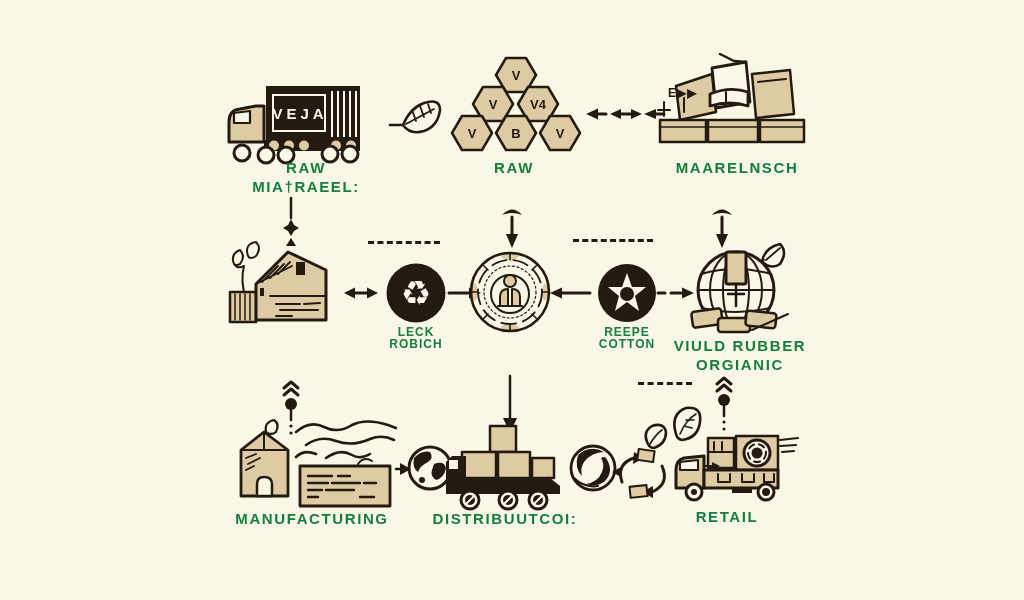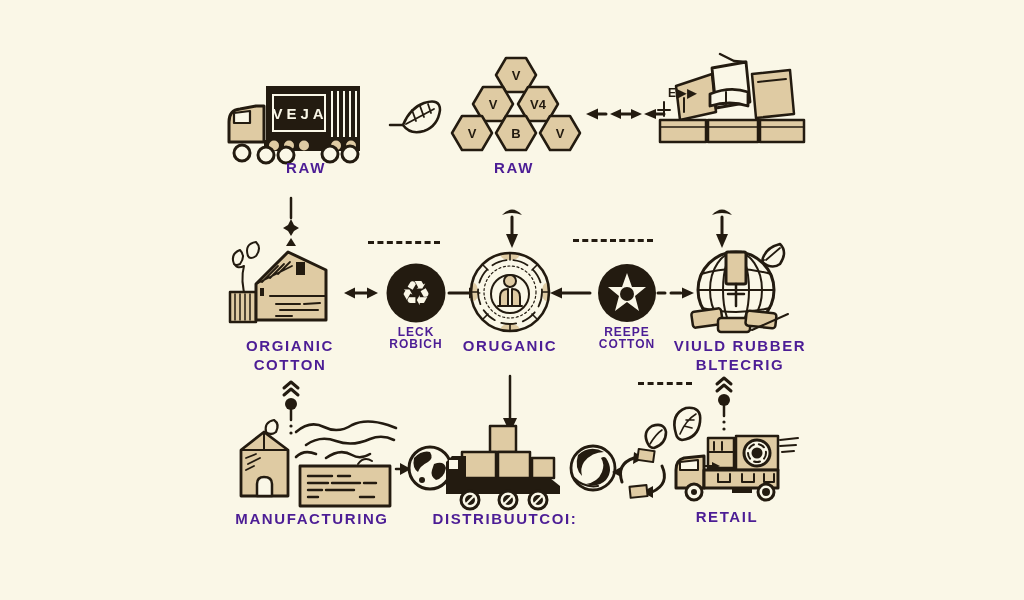--- a/index.html
+++ b/index.html
@@ -4,21 +4,21 @@
 <style>
   html,body{margin:0;padding:0;background:#FAF7E7;}
   .canvas{position:relative;width:1024px;height:600px;background:#FAF7E7;overflow:hidden;
           font-family:"Liberation Sans",sans-serif;}
   .canvas svg{position:absolute;overflow:visible;}
   .s{stroke:#231B10;stroke-width:2.5;fill:none;stroke-linecap:round;stroke-linejoin:round;}
   .sf{stroke:#231B10;stroke-width:2.5;fill:#DFCBA3;stroke-linecap:round;stroke-linejoin:round;}
   .sb{stroke:#231B10;stroke-width:2.5;fill:#FAF7E7;stroke-linecap:round;stroke-linejoin:round;}
   .f{fill:#231B10;}
   .lbl{position:absolute;text-align:center;font-weight:700;font-size:15px;letter-spacing:1.6px;
-       color:#4c1d95;line-height:19px;}
+       color:#15803d;line-height:19px;}
   .lbl.small{font-size:12px;letter-spacing:1px;line-height:12px;}
   .dash{position:absolute;height:0;border-top:3.5px dashed #231B10;}
   .sidetext{position:absolute;font-weight:700;font-size:12px;letter-spacing:1px;color:#231B10;}
   .vejatxt{font-weight:700;font-size:15px;fill:#FAF7E7;letter-spacing:4px;text-anchor:middle;
            font-family:"Liberation Sans",sans-serif;}
   .hextxt{font-weight:700;font-size:13px;fill:#231B10;text-anchor:middle;
           font-family:"Liberation Sans",sans-serif;}
   .rectxt{font-size:34px;fill:#FAF7E7;text-anchor:middle;font-family:"DejaVu Sans",sans-serif;}
 </style>
 </head>
@@ -106,25 +106,27 @@
     <rect class="sf" x="106" y="68" width="44" height="22"></rect>
     <line x1="6" y1="75" x2="52" y2="75" class="s" style="stroke-width:1.5"></line>
     <line x1="54" y1="75" x2="104" y2="75" class="s" style="stroke-width:1.5"></line>
     <line x1="106" y1="75" x2="150" y2="75" class="s" style="stroke-width:1.5"></line>
   </svg>
 
   <div class="sidetext" style="left:668px;top:86px">E▶▶</div>
 
   <div class="lbl" style="left:206px;top:158px;width:200px">
     <div>RAW</div>
+    <div>MIA†RAEEL:</div>
   </div>
   <div class="lbl" style="left:414px;top:158px;width:200px">
     <div>RAW</div>
   </div>
   <div class="lbl" style="left:637px;top:158px;width:200px">
+    <div>MAARELNSCH</div>
   </div>
 
   <svg style="left:283px;top:198px" width="16" height="48" viewBox="0 0 16 48">
     <line x1="8" y1="0" x2="8" y2="20" class="s"></line>
     <path class="f" d="M8,21 L11,27 L16,30 L11,33 L8,38 L5,33 L0,30 L5,27 Z"></path>
     <path class="f" d="M8,40 L13,48 L3,48 Z"></path>
   </svg>
 
   <div class="dash" style="left:368px;top:241px;width:72px"></div>
 
@@ -211,38 +213,33 @@
     <ellipse cx="48" cy="48" rx="26" ry="38" class="s" style="stroke-width:2"></ellipse>
     <path class="s" style="stroke-width:2" d="M13,32 Q48,22 83,32 M10,48 L86,48 M14,66 Q48,74 82,66"></path>
     <rect x="38" y="10" width="20" height="32" rx="2" class="sf" style="stroke-width:3"></rect>
     <path class="s" style="stroke-width:2.5" d="M48,42 L48,64 M40,52 L56,52"></path>
     <rect x="4" y="68" width="30" height="16" rx="3" class="sf" transform="rotate(-8 19 76)"></rect>
     <rect x="30" y="76" width="32" height="14" rx="3" class="sf"></rect>
     <rect x="58" y="70" width="30" height="15" rx="3" class="sf" transform="rotate(6 73 77)"></rect>
     <line x1="64" y1="88" x2="100" y2="72" class="s" style="stroke-width:2"></line>
   </svg>
 
-  <div class="lbl" style="left:190px;top:336px;width:200px">
-    <div>ORGIANIC</div>
-    <div>COTTON</div>
-  </div>
   <div class="lbl small" style="left:366px;top:326px;width:100px">
     <div>LECK</div>
     <div>ROBICH</div>
   </div>
   <div class="lbl" style="left:410px;top:336px;width:200px">
-    <div>ORUGANIC</div>
   </div>
   <div class="lbl small" style="left:577px;top:326px;width:100px">
     <div>REEPE</div>
     <div>COTTON</div>
   </div>
   <div class="lbl" style="left:640px;top:336px;width:200px">
     <div>VIULD RUBBER</div>
-    <div>BLTECRIG</div>
+    <div>ORGIANIC</div>
   </div>
 
   <svg style="left:279px;top:380px" width="24" height="58" viewBox="0 0 24 58">
     <path class="s" style="stroke-width:3" d="M5,8 L12,2 L19,8 M5,15 L12,9 L19,15"></path>
     <circle cx="12" cy="24" r="6" class="f"></circle>
     <line x1="12" y1="30" x2="12" y2="40" class="s"></line>
     <circle cx="12" cy="46" r="1.6" class="f"></circle>
     <circle cx="12" cy="53" r="1.6" class="f"></circle>
   </svg>
 

